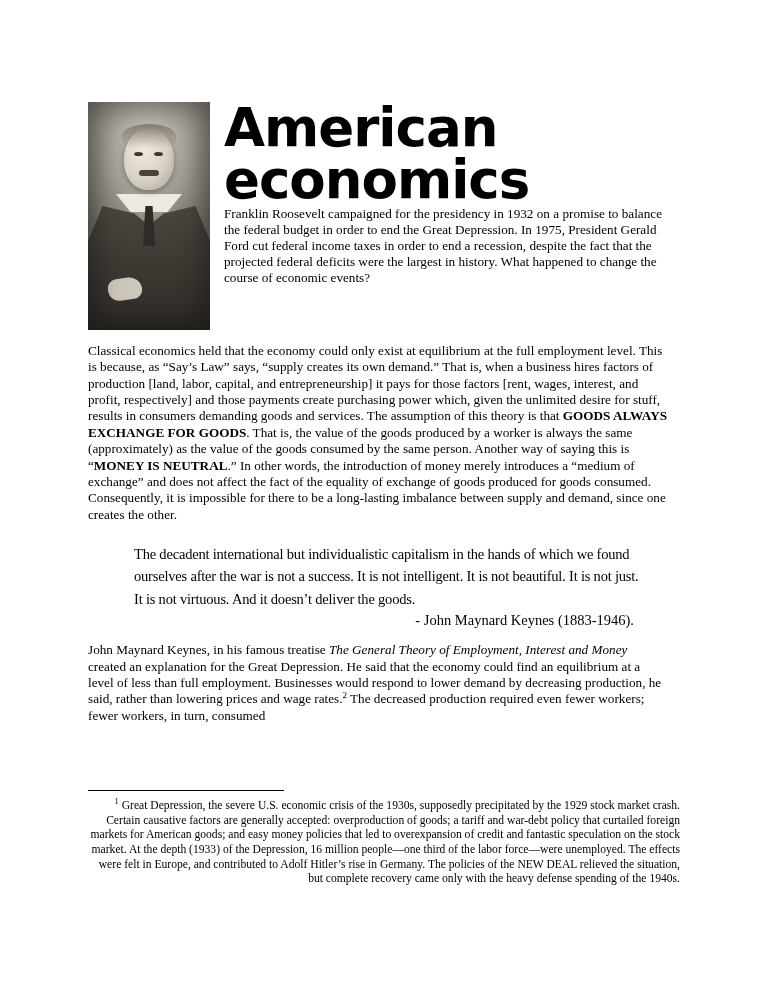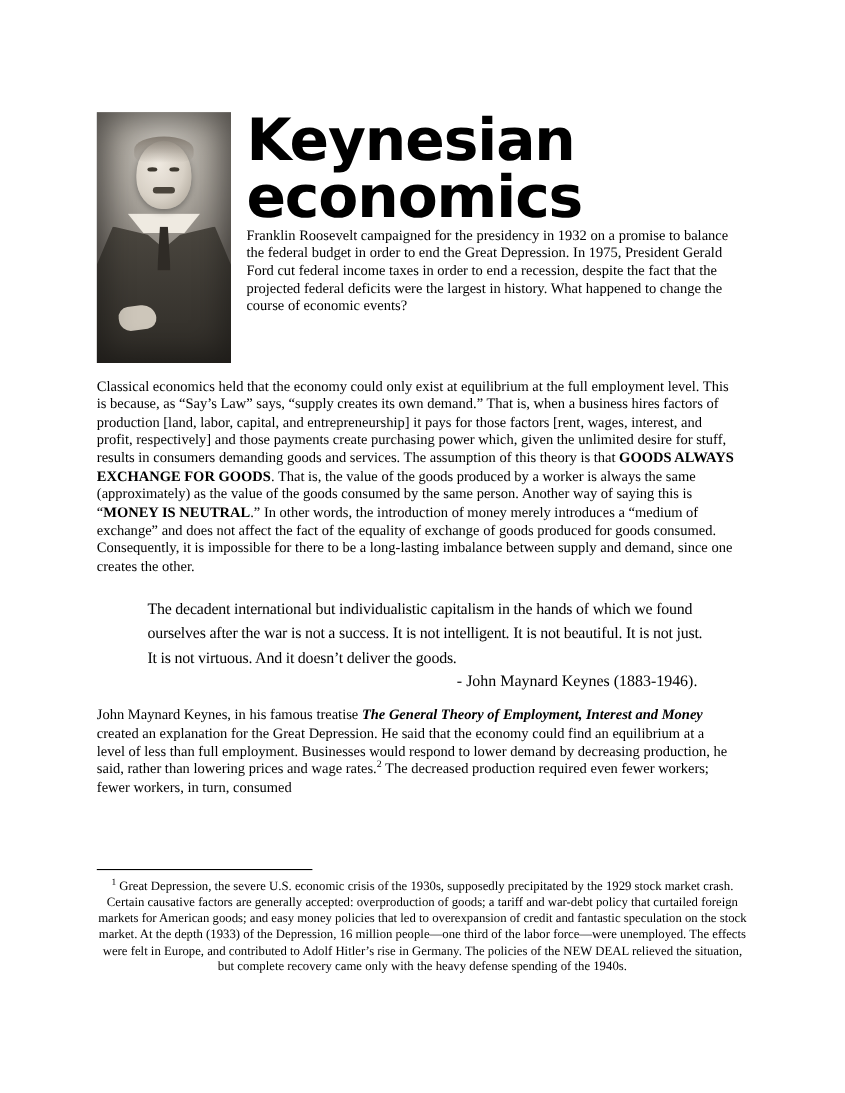--- a/index.html
+++ b/index.html
@@ -141,21 +141,21 @@
 
   .clearfix::after { content: ""; display: block; clear: both; }
 
   p.body {
     font-size: 13.2px;
     line-height: 1.24;
     margin: 13px 12px 0 0;
     text-align: left;
   }
   .bold { font-weight: bold; }
-  .bi { font-weight: bold; font-style: italic; }
+  .bi { font-weight: normal; font-style: italic; }
   sup { font-size: 9px; vertical-align: super; line-height: 0; }
 
   
   .quote {
     margin: 20px 0 0 46px;
     width: 508px;
     font-family: Liberation Serif, serif;
     font-size: 14.5px;
     line-height: 1.55;
     letter-spacing: -0.2px;
@@ -172,21 +172,21 @@
   .footnote-rule {
     width: 196px;
     height: 1px;
     background: #000;
     margin: 66px 0 8px 0;
   }
   .footnote {
     font-size: 11.6px;
     line-height: 1.26;
     margin: 0 0 12px 0;
-    text-align: center;
+    text-align: right;
   }
   .footnote sup { font-size: 8.5px; }
 </style>
 </head>
 <body>
 
 <div class="page">
   <div class="content">
 
     <div class="header-row clearfix">
@@ -198,21 +198,21 @@
         <div class="head"></div>
         <div class="hairline"></div>
         <div class="eye-l"></div>
         <div class="eye-r"></div>
         <div class="moustache"></div>
         <div class="hand"></div>
         <div class="vignette"></div>
       </div>
 
       <h1 class="title">
-        <span class="line">Keynesian</span>
+        <span class="line">American</span>
         <span class="line">economics</span>
       </h1>
 
       <div class="intro-para">Franklin Roosevelt campaigned for the presidency in 1932 on a promise to balance the federal budget in order to end the Great Depression.  In 1975, President Gerald Ford cut federal income taxes in order to end a recession, despite the fact that the projected federal deficits were the largest in history.  What happened to change the course of economic events?</div>
     </div>
 
     <p class="body"><span>Classical economics held that the economy could only exist at equilibrium at the full employment level.  This is because, as “Say’s Law” says, “supply creates its own demand.”  That is, when a business hires factors of production [land, labor, capital, and entrepreneurship] it pays for those factors [rent, wages, interest, and profit, respectively] and those payments create purchasing power which, given the unlimited desire for stuff, results in consumers demanding goods and services.  The assumption of this theory is that </span><span class="bold">GOODS ALWAYS EXCHANGE FOR GOODS</span><span>.  That is, the value of the goods produced by a worker is always the same (approximately) as the value of the goods consumed by the same person.  Another way of saying this is “</span><span class="bold">MONEY IS NEUTRAL</span><span>.”  In other words, the introduction of money merely introduces a “medium of exchange” and does not affect the fact of the equality of exchange of goods produced for goods consumed.  Consequently, it is impossible for there to be a long-lasting imbalance between supply and demand, since one creates the other.</span></p>
 
 
     <div class="quote">The decadent international but individualistic capitalism in the hands of which we found ourselves after the war is not a success.  It is not intelligent.  It is not beautiful.  It is not just.  It is not virtuous.  And it doesn’t deliver the goods.</div>

